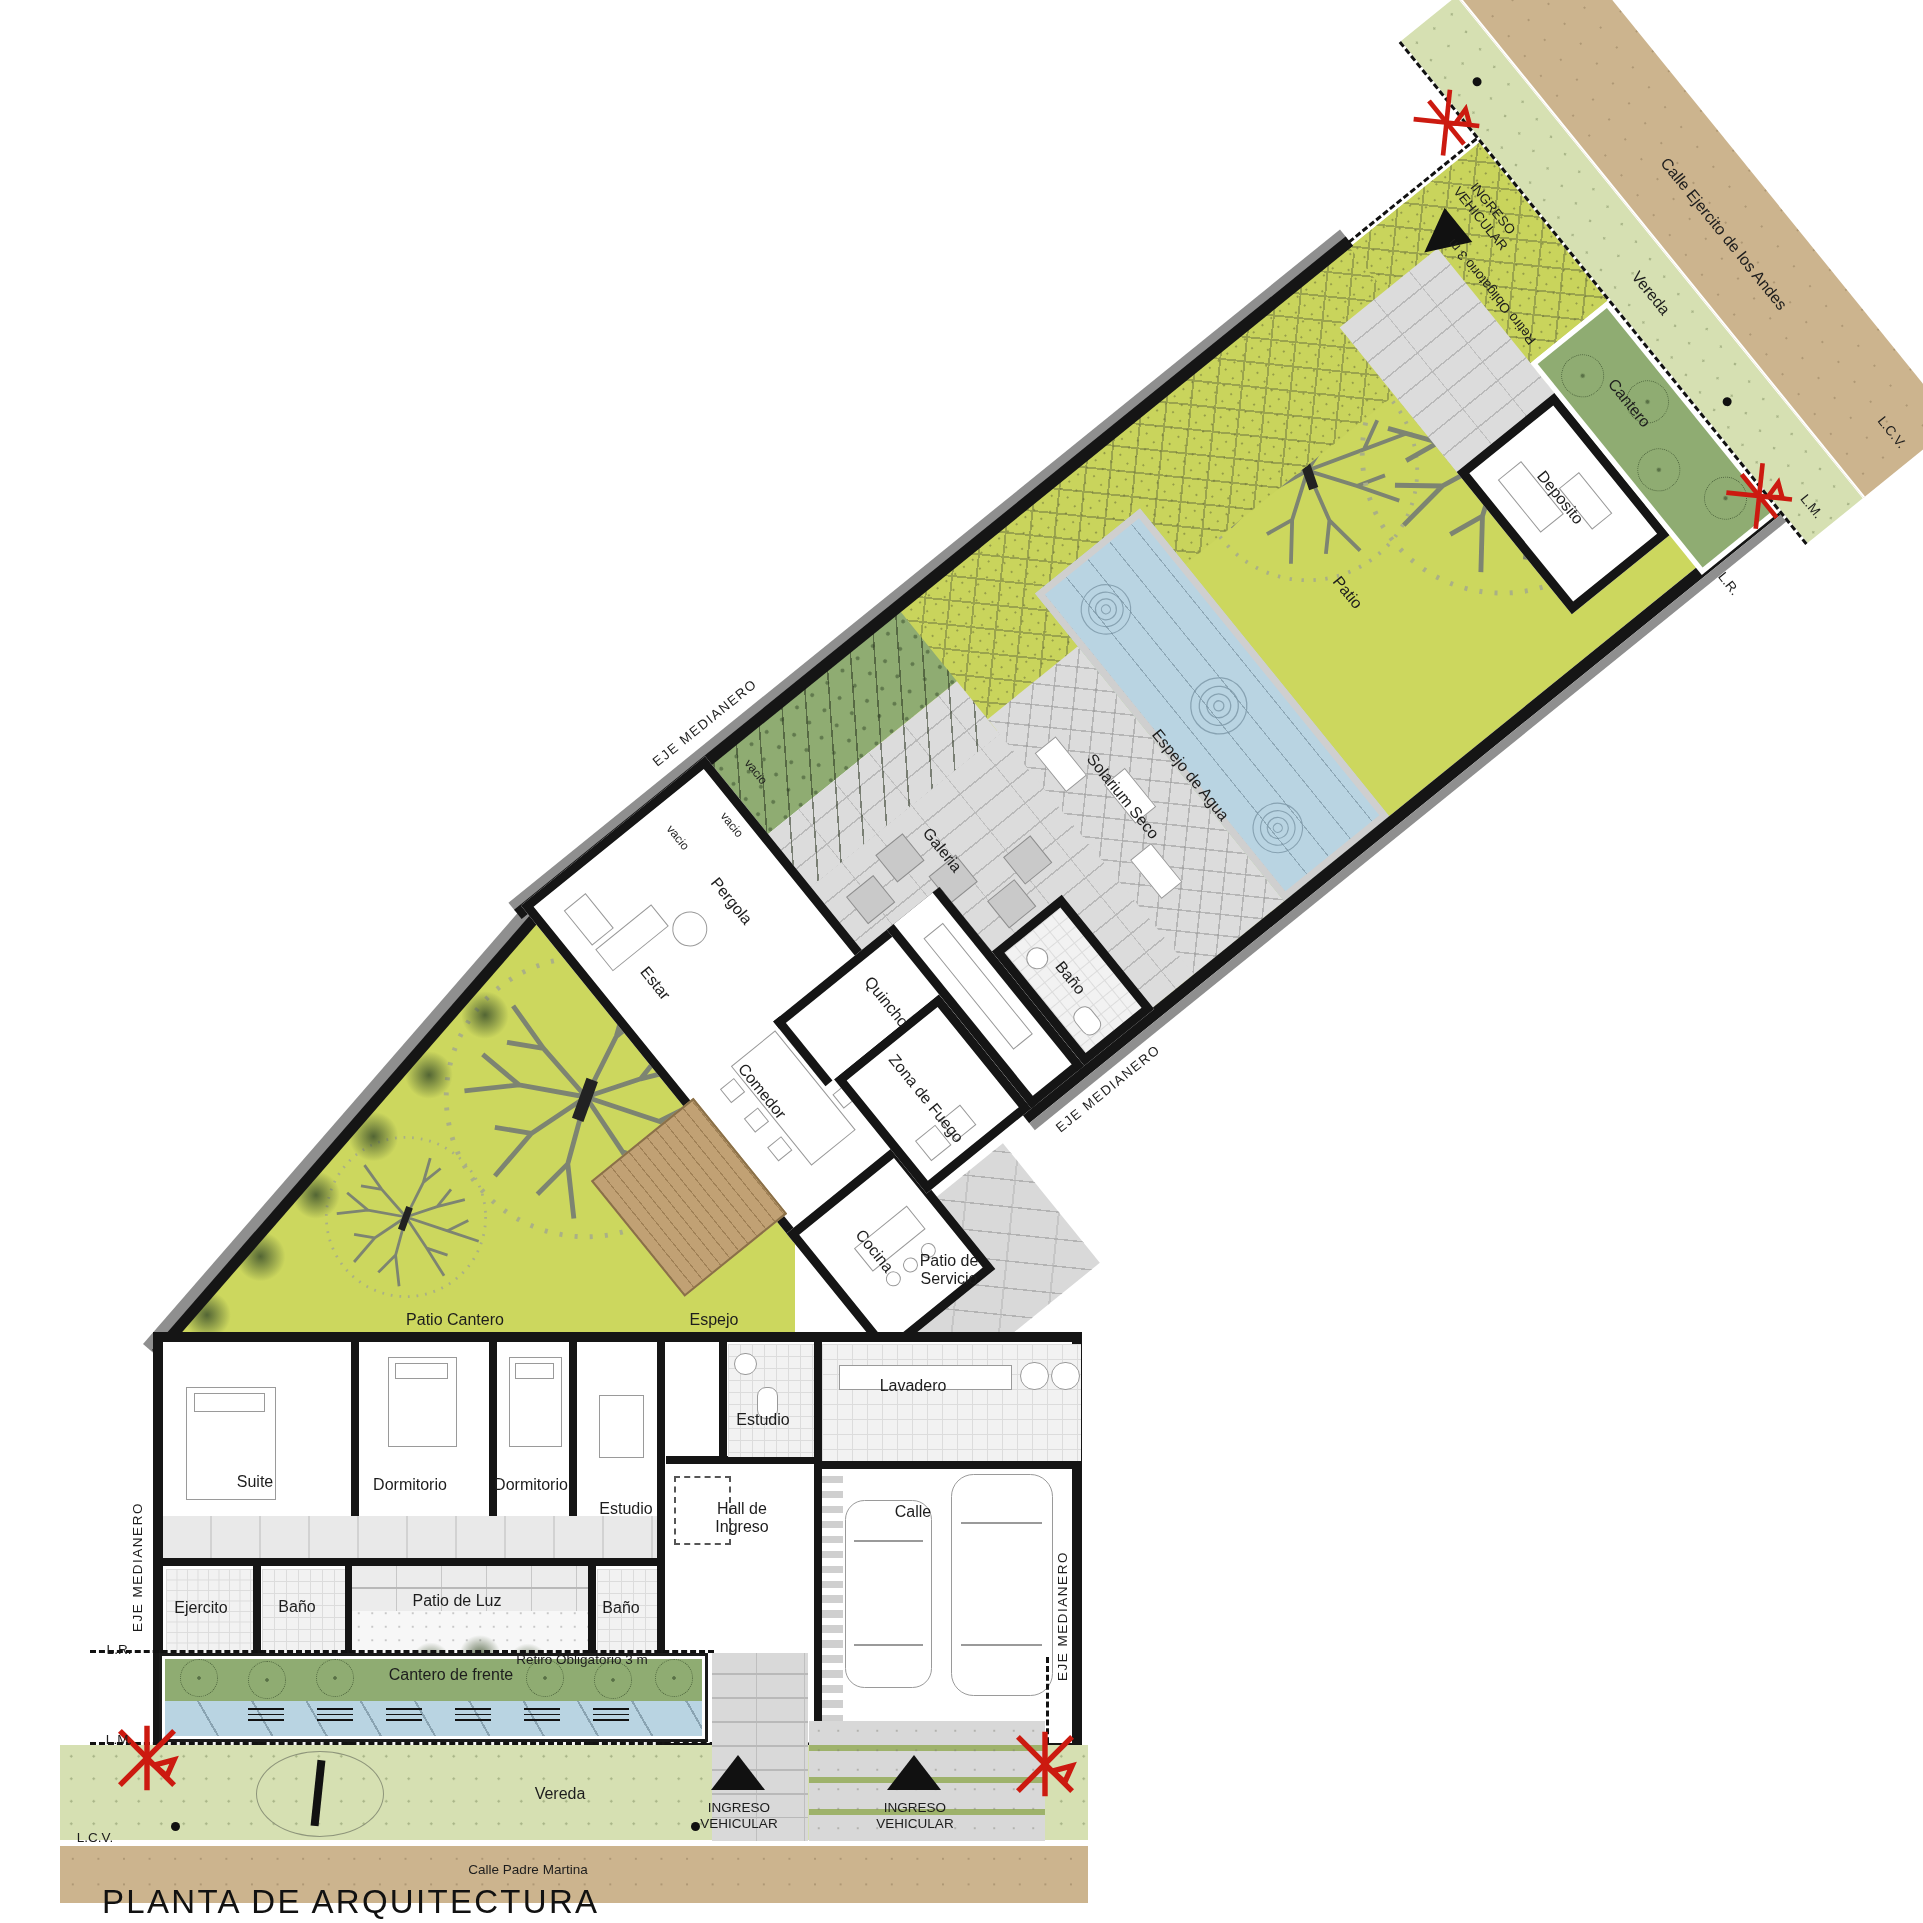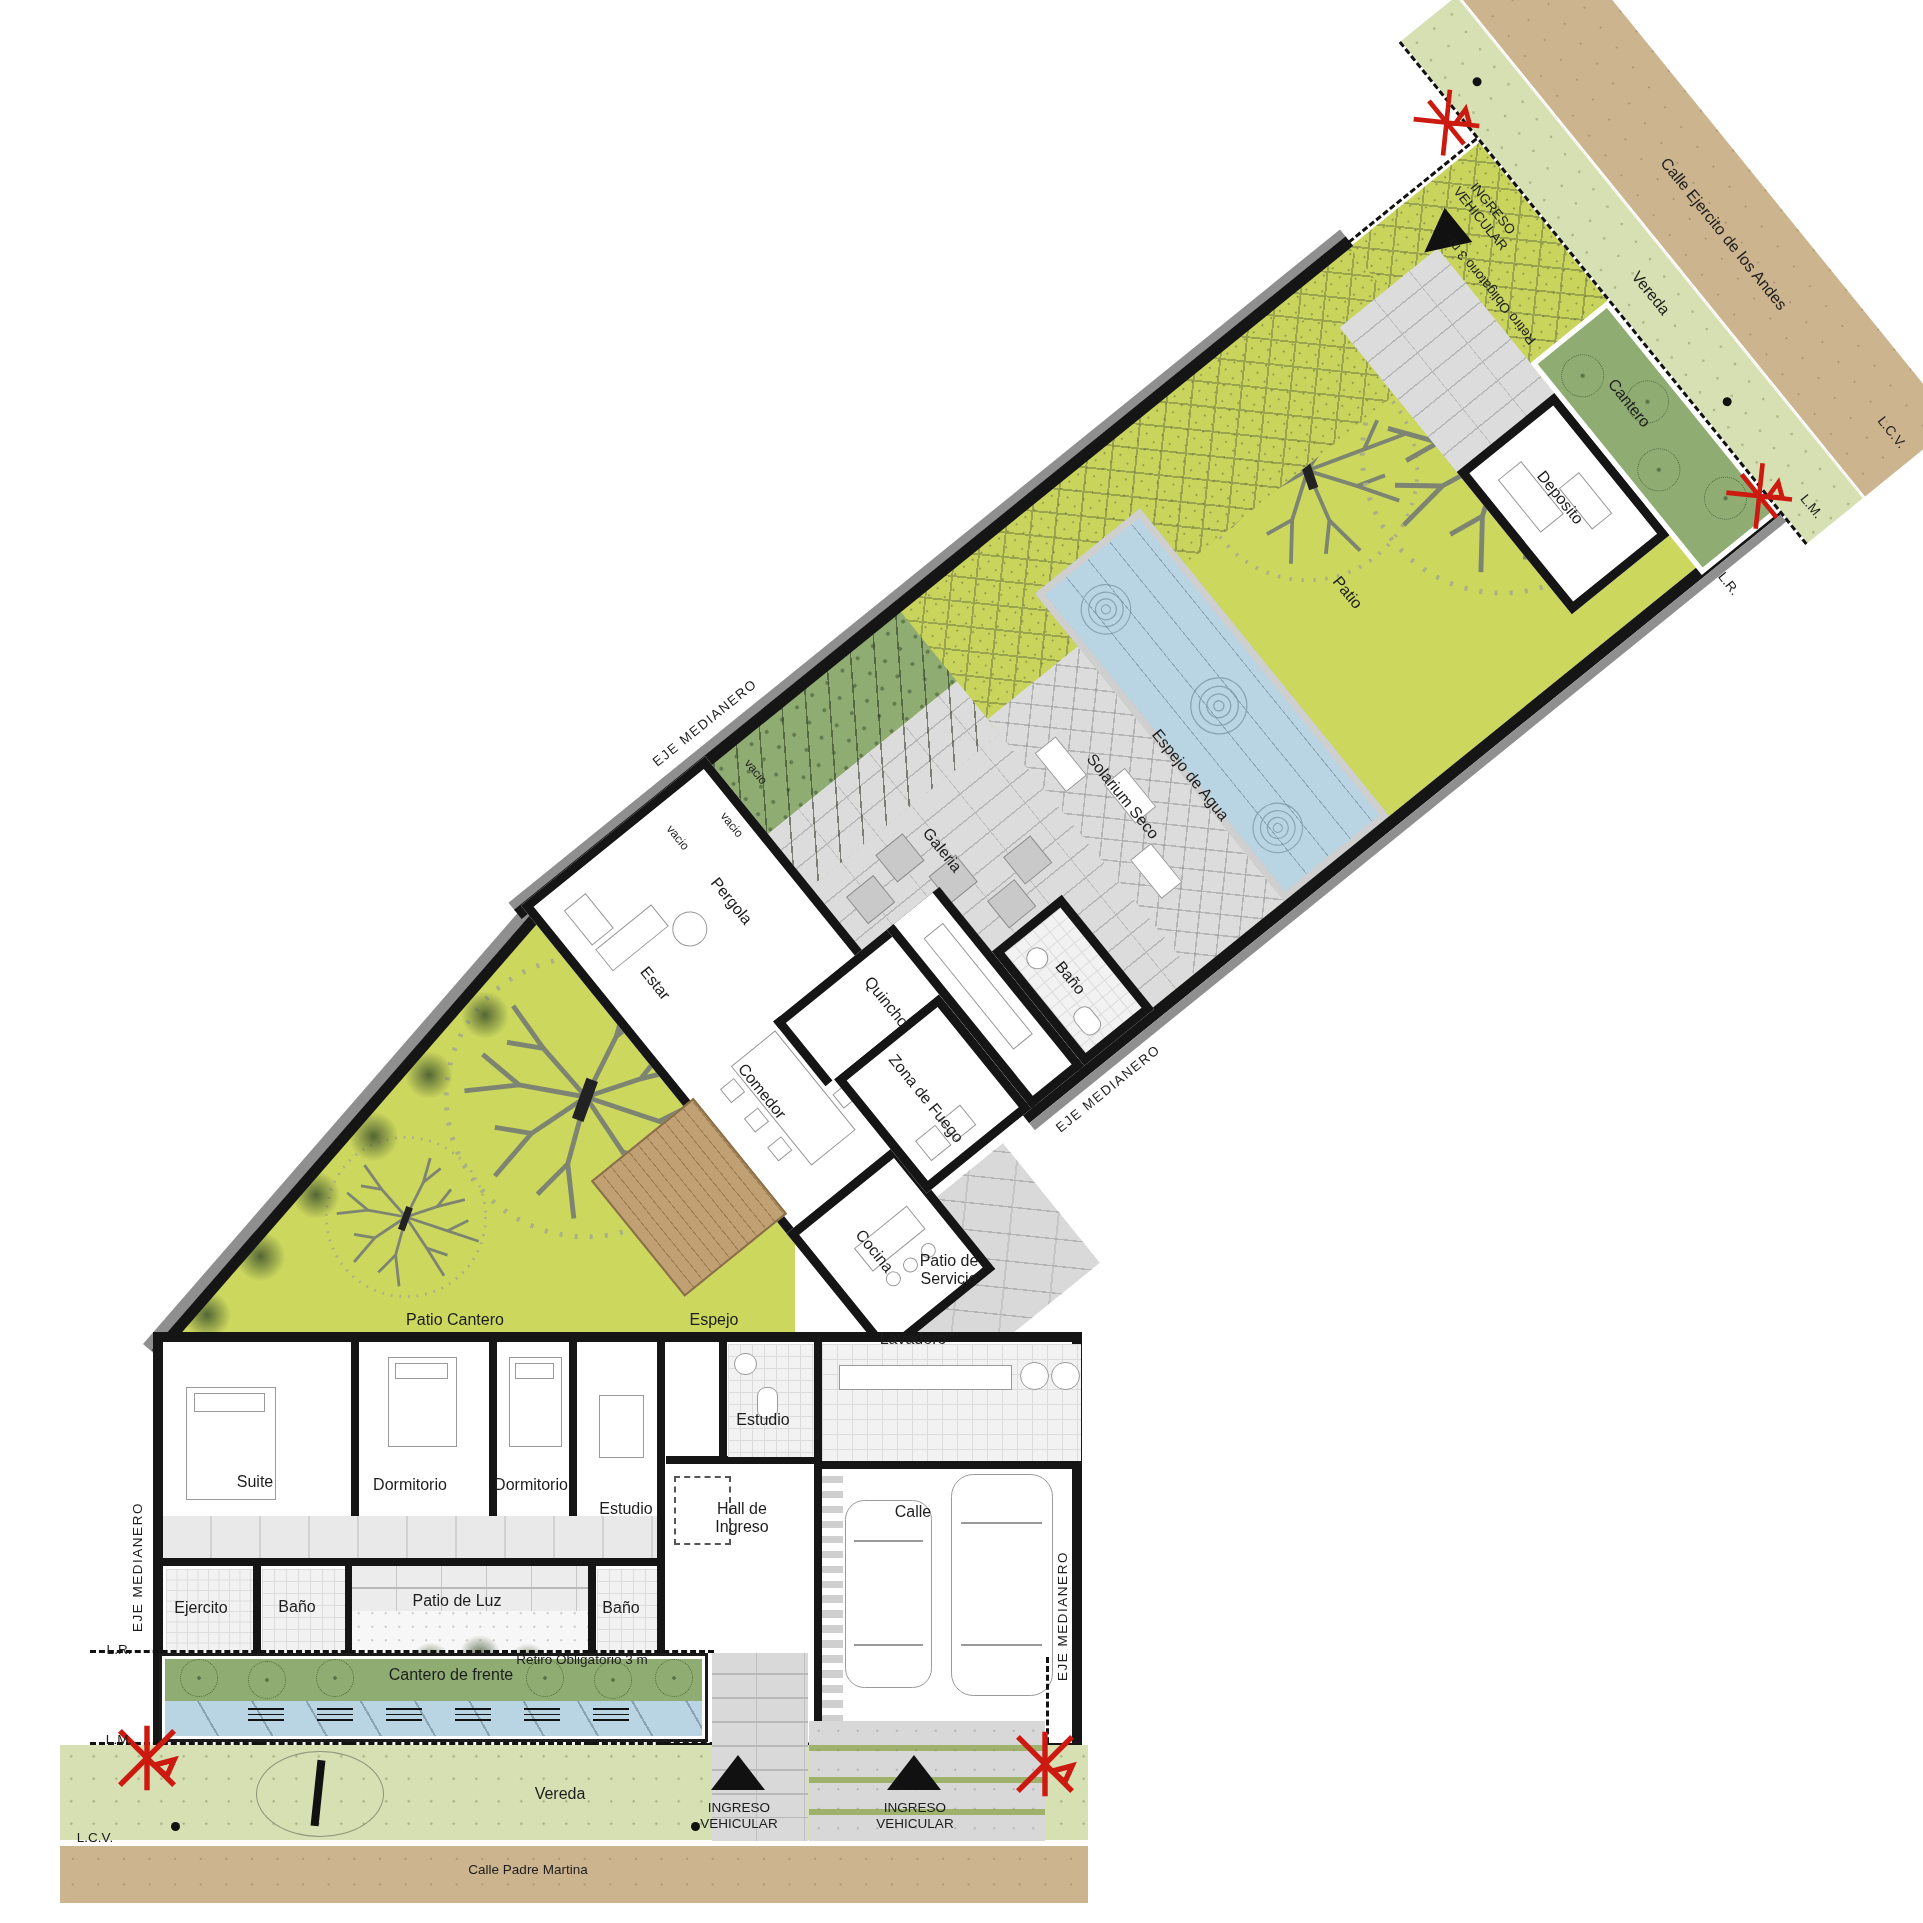--- a/index.html
+++ b/index.html
@@ -367,21 +367,21 @@
 
   <div class="lbl" style="left:255px;top:1482px;">Suite</div>
   <div class="lbl" style="left:410px;top:1485px;">Dormitorio</div>
   <div class="lbl" style="left:531px;top:1485px;">Dormitorio</div>
   <div class="lbl" style="left:626px;top:1509px;">Estudio</div>
   <div class="lbl two" style="left:742px;top:1518px;">
     <span>Hall de</span><br>
     <span>Ingreso</span>
   </div>
   <div class="lbl" style="left:763px;top:1420px;">Estudio</div>
-  <div class="lbl" style="left:913px;top:1339px;">Lavadero</div>
+  <div class="lbl" style="left:913px;top:1386px;">Lavadero</div>
   <div class="lbl" style="left:913px;top:1512px;">Calle</div>
   <div class="lbl" style="left:201px;top:1608px;">Ejercito</div>
   <div class="lbl" style="left:297px;top:1607px;">Baño</div>
   <div class="lbl" style="left:457px;top:1601px;">Patio de Luz</div>
   <div class="lbl" style="left:621px;top:1608px;">Baño</div>
   <div class="lbl" style="left:455px;top:1320px;">Patio Cantero</div>
   <div class="lbl" style="left:714px;top:1320px;">Espejo</div>
   <div class="lbl two" style="left:949px;top:1270px;">
     <span>Patio de</span><br>
     <span>Servicio</span>
@@ -389,14 +389,15 @@
   <div class="lbl" style="left:451px;top:1675px;">Cantero de frente</div>
   <div class="lbl md" style="left:582px;top:1660px;">Retiro Obligatorio 3 m</div>
   <div class="lbl" style="left:560px;top:1794px;">Vereda</div>
   <div class="lbl md" style="left:528px;top:1870px;">Calle Padre Martina</div>
   <div class="lbl md" style="left:119px;top:1650px;">L.R.</div>
   <div class="lbl md" style="left:119px;top:1740px;">L.M.</div>
   <div class="lbl md" style="left:95px;top:1838px;">L.C.V.</div>
   <div class="lbl md rm90" style="left:138px;top:1567px;letter-spacing:1.5px;">EJE MEDIANERO</div>
   <div class="lbl md rm90" style="left:1063px;top:1616px;letter-spacing:1.5px;">EJE MEDIANERO</div>
 
+  <div class="abs caption" style="left:102px;top:1883px;">PLANTA DE ARQUITECTURA</div>
 </div>
 
 
 </body></html>

